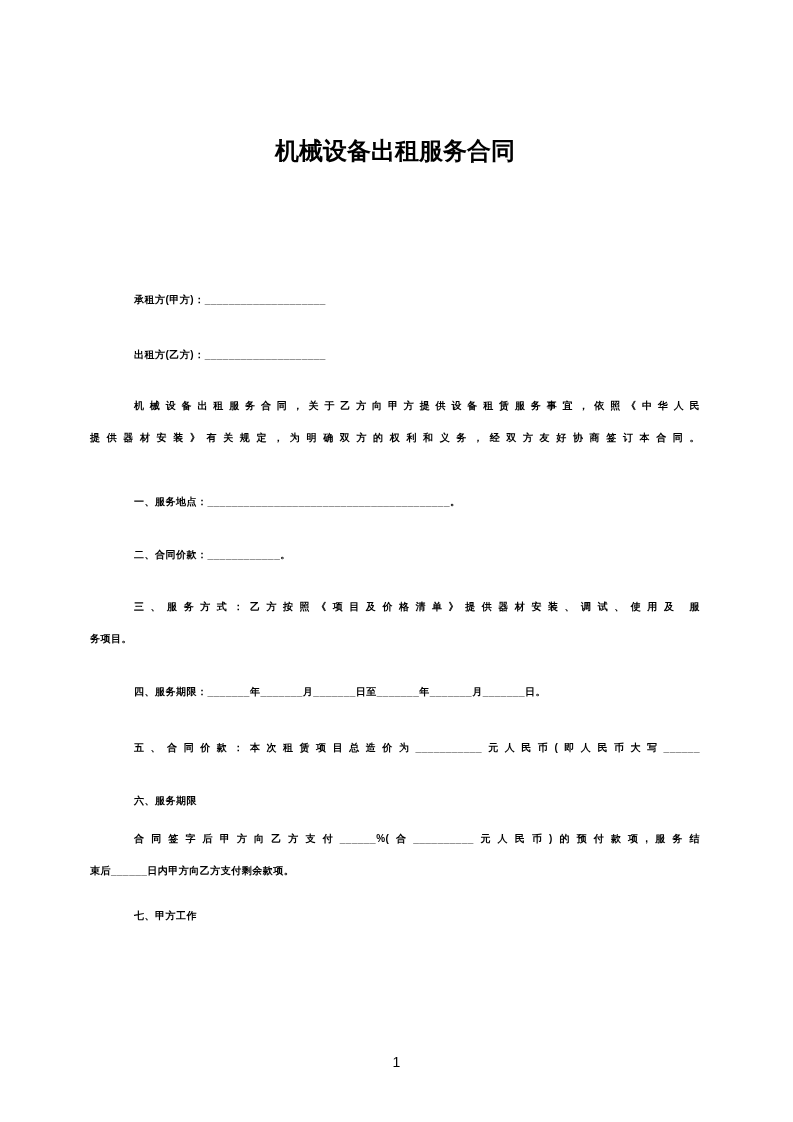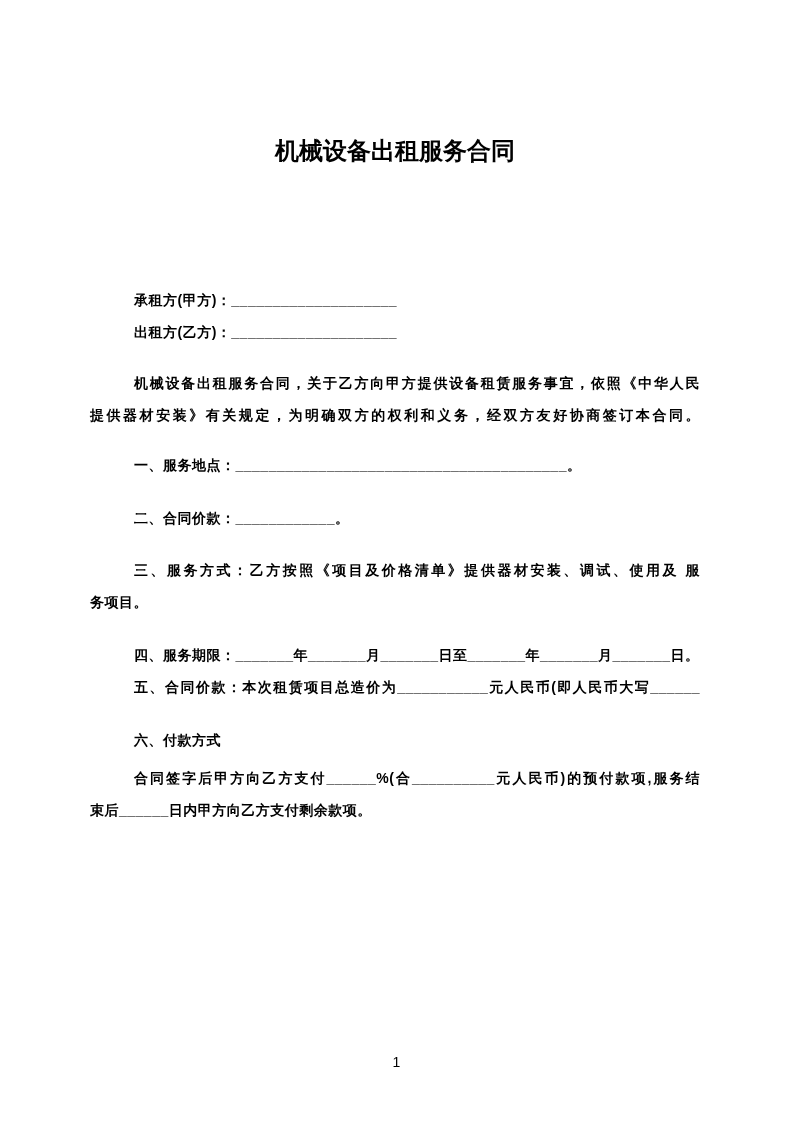--- a/index.html
+++ b/index.html
@@ -16,41 +16,41 @@
     color: #000000;
   }
   .title {
     margin: 134px 0 0 0;
     font-size: 24px;
     line-height: 34px;
     text-align: center;
     font-weight: bold;
   }
   .line {
-    font-size: 14px;
+    font-size: 10px;
     line-height: 32px;
     white-space: nowrap;
     letter-spacing: 0.5px;
   }
   .indent { text-indent: 44px; }
   .flush {
     white-space: normal;
     text-align: justify;
     text-align-last: justify;
     text-justify: inter-character;
   }
   .block { margin: 0; }
   .mt-party-a { margin-top: 116px; }
-  .mt-party-b { }
+  .mt-party-b { margin-top: 23px; }
   .mt-intro   { margin-top: 19px; }
-  .mt-c1 { margin-top: 18px; }
+  .mt-c1 { margin-top: 32px; }
   .mt-c2 { margin-top: 21px; }
-  .mt-c3 { margin-top: 20px; }
+  .mt-c3 { margin-top: 20px; font-family: Liberation Serif, serif; }
   .mt-c4 { margin-top: 21px; }
-  .mt-c5 { }
+  .mt-c5 { margin-top: 24px; }
   .mt-c6 { margin-top: 21px; }
   .mt-c7 { margin-top: 6px; }
   .mt-c8 { margin-top: 13px; }
   .page-num {
     position: absolute;
     left: 0; right: 0; bottom: 50px;
     text-align: center;
     font-size: 14px;
     line-height: 20px;
     font-weight: normal;
@@ -92,24 +92,27 @@
 
   <div class="block mt-c4">
     <div class="line indent">四、服务期限：_______年_______月_______日至_______年_______月_______日。</div>
   </div>
 
   <div class="block mt-c5">
     <div class="line indent flush">五、合同价款：本次租赁项目总造价为___________元人民币(即人民币大写______</div>
   </div>
 
   <div class="block mt-c6">
-    <div class="line indent">六、付款方式</div>
+    <div class="line indent">六、服务期限</div>
   </div>
 
   <div class="block mt-c7">
     <div class="line indent flush">合同签字后甲方向乙方支付______%(合__________元人民币)的预付款项,服务结</div>
     <div class="line">束后______日内甲方向乙方支付剩余款项。</div>
   </div>
 
+  <div class="block mt-c8">
+    <div class="line indent">七、甲方工作</div>
+  </div>
 
   <div class="page-num">1</div>
 
 </div>
 
 </body></html>

